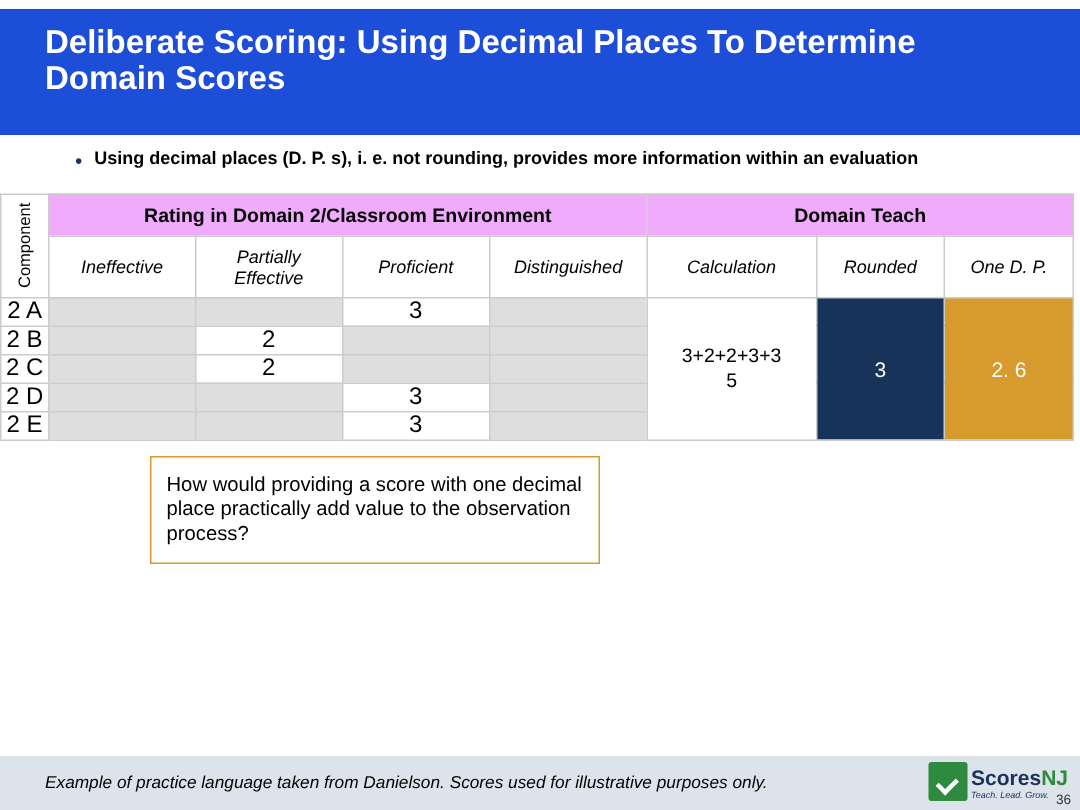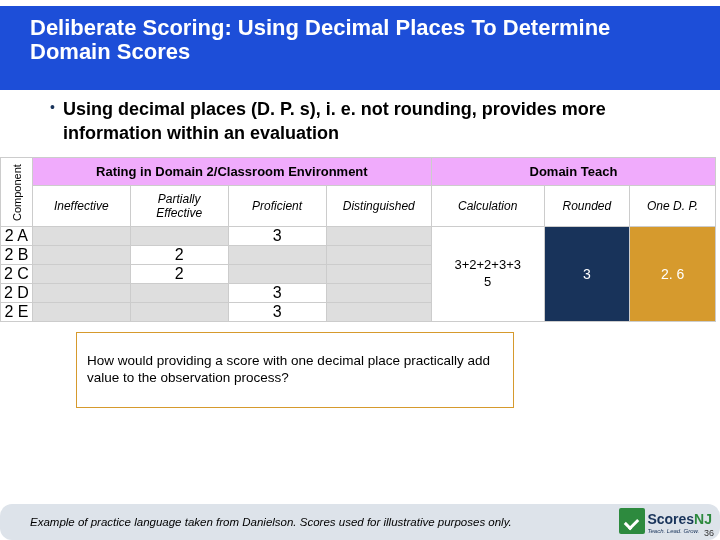--- a/index.html
+++ b/index.html
@@ -3,36 +3,36 @@
 <meta charset="utf-8">
 <style>
   * { box-sizing: border-box; margin: 0; padding: 0; }
   body { width: 720px; height: 540px; font-family: Arial, sans-serif; background: #fff; position: relative; overflow: hidden; }
   .title-bar { background: #1d4ed8; color: #fff; padding: 10px 30px 26px 30px; }
   .title-bar h1 { font-size: 22px; font-weight: bold; line-height: 1.1; }
   .top-white { background: #fff; height: 6px; }
   .bullet-area { padding: 8px 30px 12px 50px; }
   .bullet-row { display: flex; align-items: flex-start; }
   .bullet-dot { color: #18335a; font-size: 14px; margin-right: 8px; line-height: 1.3; }
-  .bullet-text { font-size: 18px; font-weight: bold; color: #000; line-height: 1.3; }
+  .bullet-text { font-size: 12px; font-weight: bold; color: #000; line-height: 1.3; }
   .table-wrap { margin: 0 4px 0 0; position: relative; }
   table { border-collapse: collapse; width: 100%; table-layout: fixed; }
   td, th { border: 1px solid #ccc; font-size: 12px; text-align: center; vertical-align: middle; }
   .hdr-cell { font-weight: bold; background: #f0abfc; color: #000; padding: 6px 2px; }
   .hdr-rating { font-size: 13px; }
   .sub-hdr { font-size: 12px; padding: 6px 12px; font-weight: normal; font-style: italic; }
   .row-label { font-size: 16px; padding: 0 2px; }
   .comp-col { width: 26px; }
   .comp-rot { writing-mode: vertical-rl; transform: rotate(180deg); font-size: 11px; padding: 0; letter-spacing: 0; }
   .gray-block { background: #dedede; }
   .blue-block { background: #18335a; }
   .gold-block { background: #d69a2d; color: #fff; }
   .calc-text { font-size: 13px; line-height: 1.3; }
-  .q-box { border: 1.5px solid #d69a2d; padding: 20px 10px; margin: 10px 40px 0 76px; font-size: 13.5px; line-height: 1.25; width: 438px; }
-  .footer-area { position: absolute; bottom: 0; left: 0; right: 0; background: #dde3ea; height: 36px; display: flex; align-items: center; padding: 0 10px 0 30px; border-radius: 12px; }
+  .q-box { border: 1.5px solid #d69a2d; padding: 10px 10px; margin: 10px 40px 0 100px; font-size: 13.5px; line-height: 1.25; width: 300px; }
+  .footer-area { position: absolute; bottom: 0; left: 0; right: 0; background: #dde3ea; height: 36px; display: flex; align-items: center; padding: 0 10px 0 30px; }
   .footer-text { font-size: 11.5px; font-style: italic; color: #000; line-height: 1.1; flex: 1; }
   .logo { position: absolute; right: 8px; bottom: 6px; display: flex; align-items: flex-end; }
   .logo-check { width: 26px; height: 26px; background: #2d8a3e; border-radius: 2px; position: relative; margin-right: 2px; }
   .logo-check::after { content: ""; position: absolute; left: 6px; top: 10px; width: 10px; height: 6px; border-left: 3px solid #fff; border-bottom: 3px solid #fff; transform: rotate(-45deg); }
   .logo-text { color: #18335a; font-weight: bold; font-size: 14px; line-height: 1; }
   .logo-text .nj { color: #2d8a3e; }
   .logo-sub { font-size: 6px; font-style: italic; color: #18335a; display: block; }
   .page-num { position: absolute; right: 6px; bottom: 2px; font-size: 9px; color: #333; }
 </style>
 </head>

